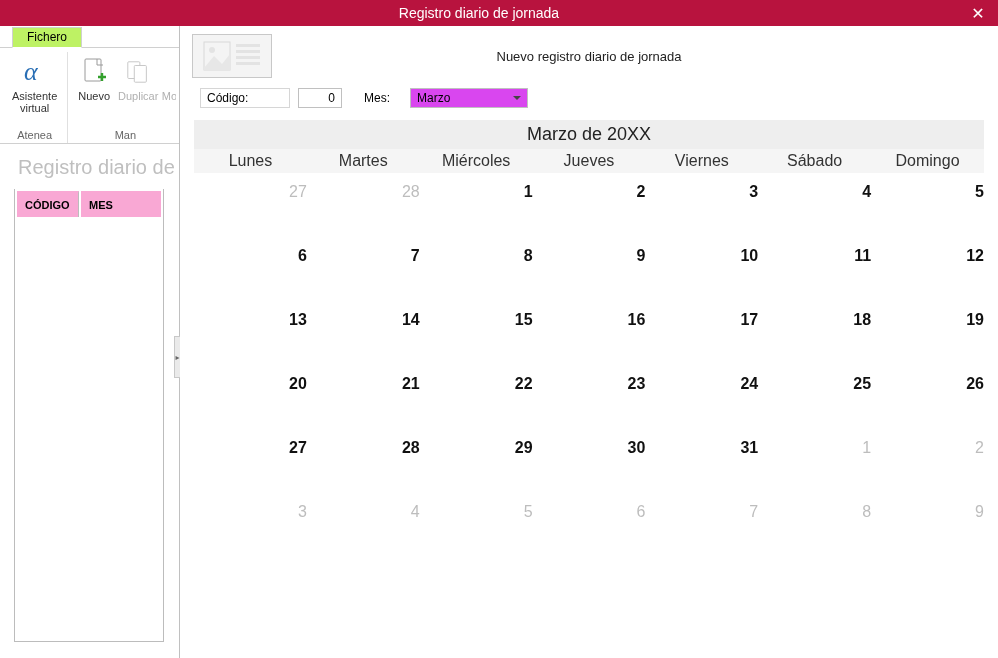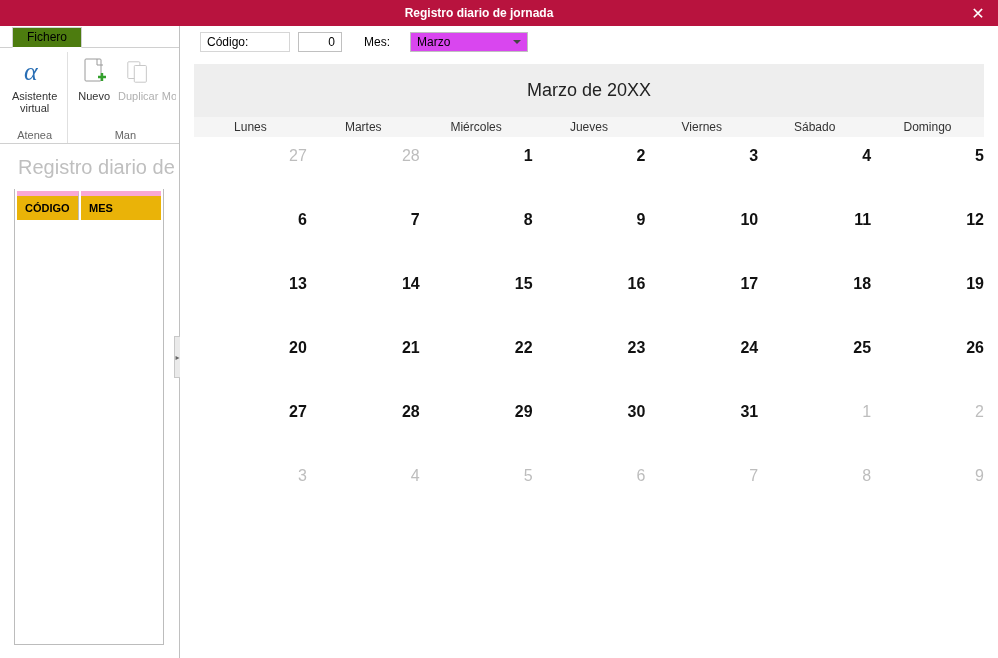--- a/index.html
+++ b/index.html
@@ -17,22 +17,21 @@
     height: 26px;
     background: #b8133e;
     color: #fff;
     display: flex;
     align-items: center;
     position: relative;
   }
   .titlebar .title {
     flex: 1;
     text-align: center;
-    font-size: 12px;
-    font-weight: bold;
+    font-size: 14px;
   }
   .titlebar .close {
     width: 40px;
     height: 26px;
     display: flex;
     align-items: center;
     justify-content: center;
     font-size: 16px;
     font-weight: 300;
     cursor: pointer;
@@ -48,21 +47,21 @@
   .ribbon-tabs {
     height: 22px;
     border-bottom: 1px solid #d0d0d0;
     display: flex;
     padding-left: 12px;
   }
   .ribbon-tab {
     padding: 2px 14px;
     border: 1px solid #d0d0d0;
     border-bottom: 1px solid #fff;
-    background: #4d7c0f;
+    background: #bef264;
     font-size: 12px;
     position: relative;
     top: 1px;
   }
   .ribbon-body {
     height: 96px;
     background: #fff;
     border-bottom: 1px solid #d0d0d0;
     display: flex;
     align-items: flex-start;
@@ -104,27 +103,27 @@
     padding: 12px 0 10px 18px;
     font-weight: 400;
   }
   .bg-table {
     margin: 0 14px;
     border: 1px solid #bcbcbc;
     border-top: none;
     width: 150px;
   }
   .bg-table th {
-    border-top: 5px solid #f9a8d4;
+    border-top: 2px solid #f9a8d4;
     border-right: 1px solid #bcbcbc;
     font-size: 11px;
     font-weight: 700;
     padding: 6px 8px;
     text-align: left;
-    background: #eab308;
+    background: #f9a8d4;
   }
   .bg-table th:last-child { border-right: none; }
   .bg-table td { height: 420px; }
 
   
   .dialog {
     position: absolute;
     top: 26px;
     left: 179px;
     width: 819px;
@@ -201,32 +200,32 @@
   .workername {
     margin-left: 6px;
     font-size: 12px;
   }
   
   .cal-wrap { padding: 4px 14px 0 14px; flex: 1; }
   .cal-title {
     background: #eeeeee;
     text-align: center;
     font-size: 18px;
-    padding: 16px 0;
+    padding: 4px 0;
     color: #222;
   }
   .cal-table {
     width: 100%;
     border-collapse: collapse;
     table-layout: fixed;
   }
   .cal-table th {
     background: #f5f5f5;
     font-weight: 400;
-    font-size: 12px;
+    font-size: 16px;
     padding: 3px 0;
     color: #333;
   }
   .cal-table td {
     height: 64px;
     text-align: right;
     vertical-align: top;
     padding-top: 10px;
     font-size: 16px;
     font-weight: 700;
@@ -334,20 +333,34 @@
     <tr>
           <td colspan="2"></td>
         </tr>
   </tbody>
     </table>
 </div>
 
 <div class="dialog">
   <div class="expander">▸</div>
 
+  <div class="dlg-head">
+    <div class="img-placeholder">
+      <svg width="60" height="32" viewBox="0 0 60 32">
+        <rect x="2" y="2" width="26" height="28" fill="none" stroke="#b8b8b8"></rect>
+        <circle cx="10" cy="10" r="3" fill="#cfcfcf"></circle>
+        <path d="M2 28 L12 16 L20 24 L28 14 V30 H2Z" fill="#d8d8d8"></path>
+        <rect x="34" y="4" width="24" height="3" fill="#cfcfcf"></rect>
+        <rect x="34" y="10" width="24" height="3" fill="#cfcfcf"></rect>
+        <rect x="34" y="16" width="24" height="3" fill="#cfcfcf"></rect>
+        <rect x="34" y="22" width="24" height="3" fill="#cfcfcf"></rect>
+      </svg>
+    </div>
+    <div class="dlg-title">Nuevo registro diario de jornada</div>
+  </div>
 
   <div class="form-rows">
     <div class="form-row">
       <div class="lbl">Código:</div>
       <div class="val-box">0</div>
       <div class="gap"></div>
       <div class="lbl2">Mes:</div>
       <div class="select">
         <span>Marzo</span>
       </div>

